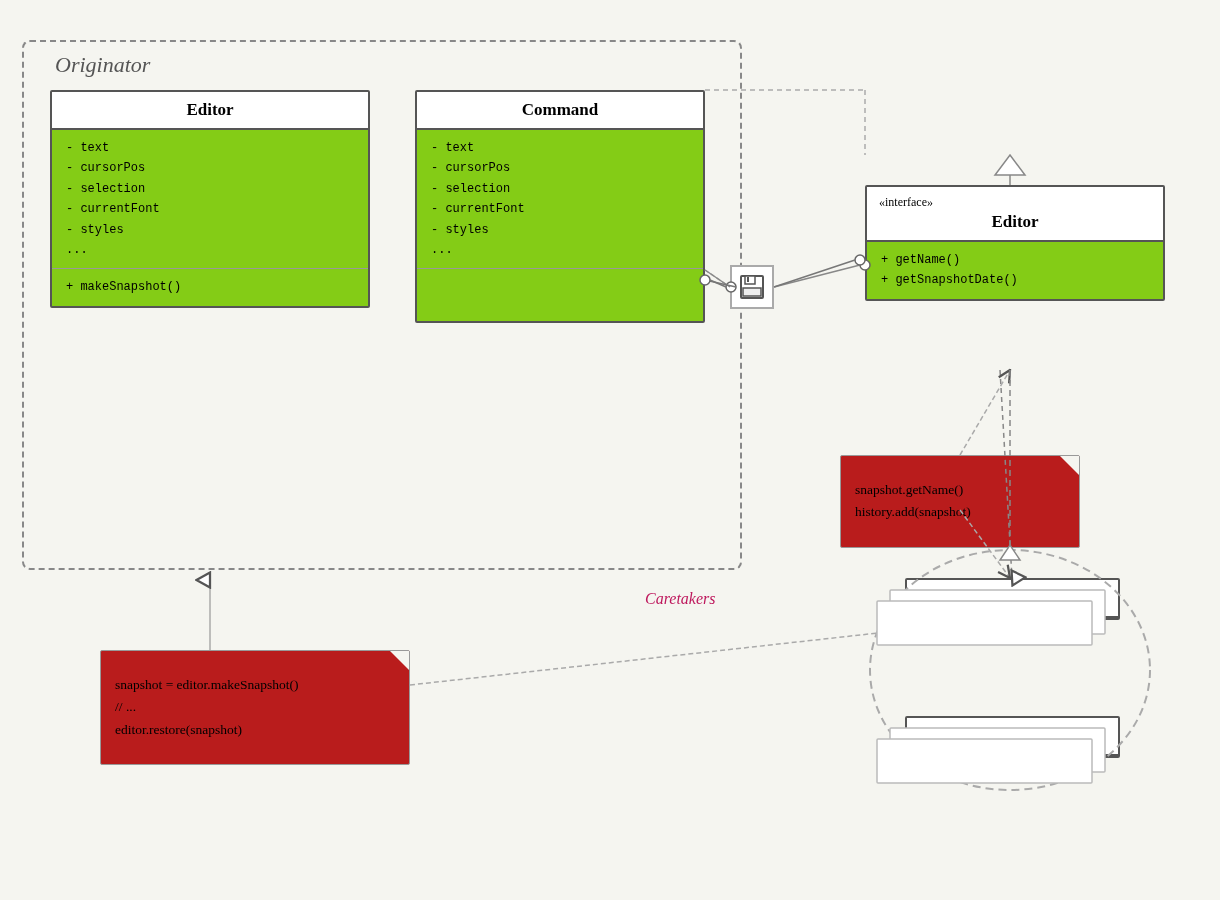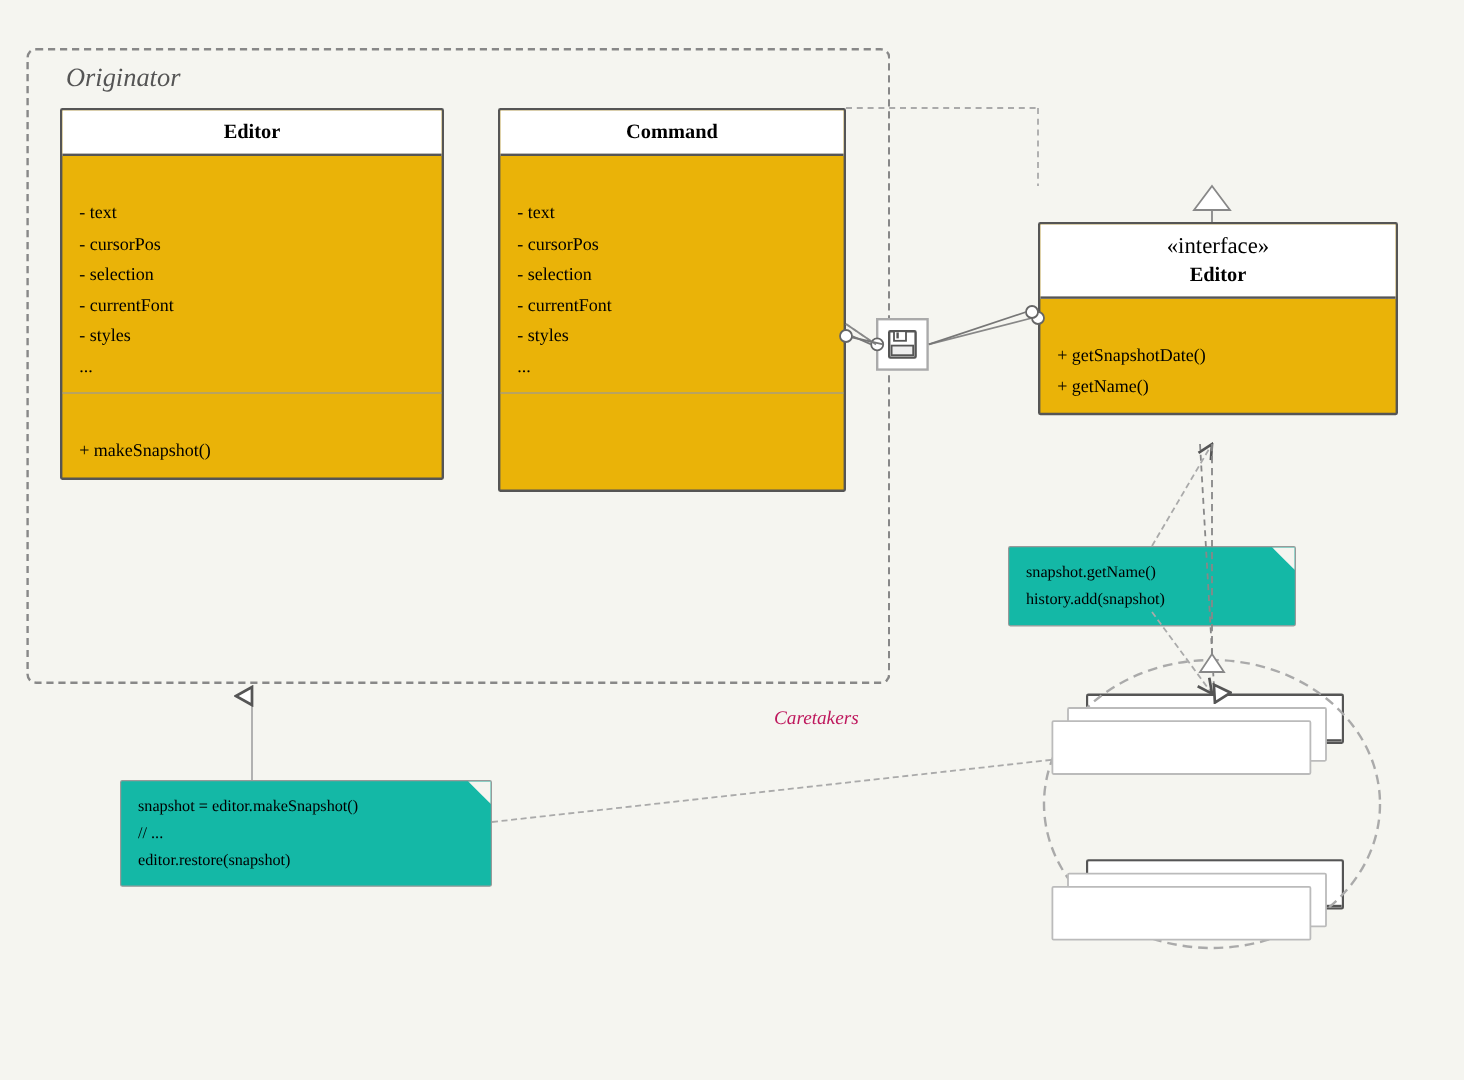--- a/index.html
+++ b/index.html
@@ -13,51 +13,50 @@
     }
     .diagram-container {
       position: relative;
       width: 1220px;
       height: 900px;
     }
 
     
     .uml-class {
       position: absolute;
-      background: #eab308;
+      background: #84cc16;
       border: 2px solid #555;
       border-radius: 2px;
     }
     .uml-class .class-header {
       background: #fff;
       border-bottom: 2px solid #555;
       padding: 8px 12px;
       text-align: center;
       font-weight: bold;
       font-size: 17px;
       font-family: Georgia, serif;
     }
     .uml-class .class-section {
       border-bottom: 1px solid #999;
       padding: 8px 14px;
-      font-size: 15px;
+      font-size: 12px;
       line-height: 1.7;
-      font-family: Liberation Serif, serif;
-      margin-top: 28px;
+      font-family: Liberation Mono, monospace;
     }
     .uml-class .class-section:last-child {
       border-bottom: none;
     }
 
     
     .note-box {
       position: absolute;
-      background: #14b8a6;
+      background: #b91c1c;
       border: 1.5px solid #999;
-      padding: 10px 14px;
+      padding: 23px 14px;
       font-size: 13.5px;
       line-height: 1.65;
       font-family: Georgia, serif;
       border-radius: 2px;
     }
     .note-box::after {
       content: '';
       position: absolute;
       top: 0;
       right: 0;
@@ -97,25 +96,25 @@
       position: absolute;
       font-style: italic;
       font-size: 16px;
       font-family: Georgia, serif;
       color: #be185d;
     }
 
     
     .stereotype {
       font-weight: normal;
-      font-size: 19px;
+      font-size: 12px;
       font-style: normal;
       font-family: Georgia, serif;
       display: block;
-      text-align: center;
+      text-align: left;
       margin-bottom: 2px;
     }
 
     
     .bold-header {
       font-weight: bold;
       font-size: 17px;
     }
 
     
@@ -166,22 +165,22 @@
     </div>
     <div class="class-section" style="height:52px;"></div>
   </div>
 
   <div class="uml-class" style="left:865px; top:185px; width:300px;">
     <div class="class-header">
       <span class="stereotype">«interface»</span>
       <span>Editor</span>
     </div>
     <div class="class-section">
+      <div>+ getName()</div>
       <div>+ getSnapshotDate()</div>
-      <div>+ getName()</div>
     </div>
   </div>
 
   <div class="uml-class" style="left:905px; top:578px; width:215px; border-width:2px;">
     <div class="class-header bold-header">History</div>
   </div>
 
   <div class="uml-class" style="left:905px; top:716px; width:215px; border-width:2.5px;">
     <div class="class-header bold-header">Command</div>
   </div>

